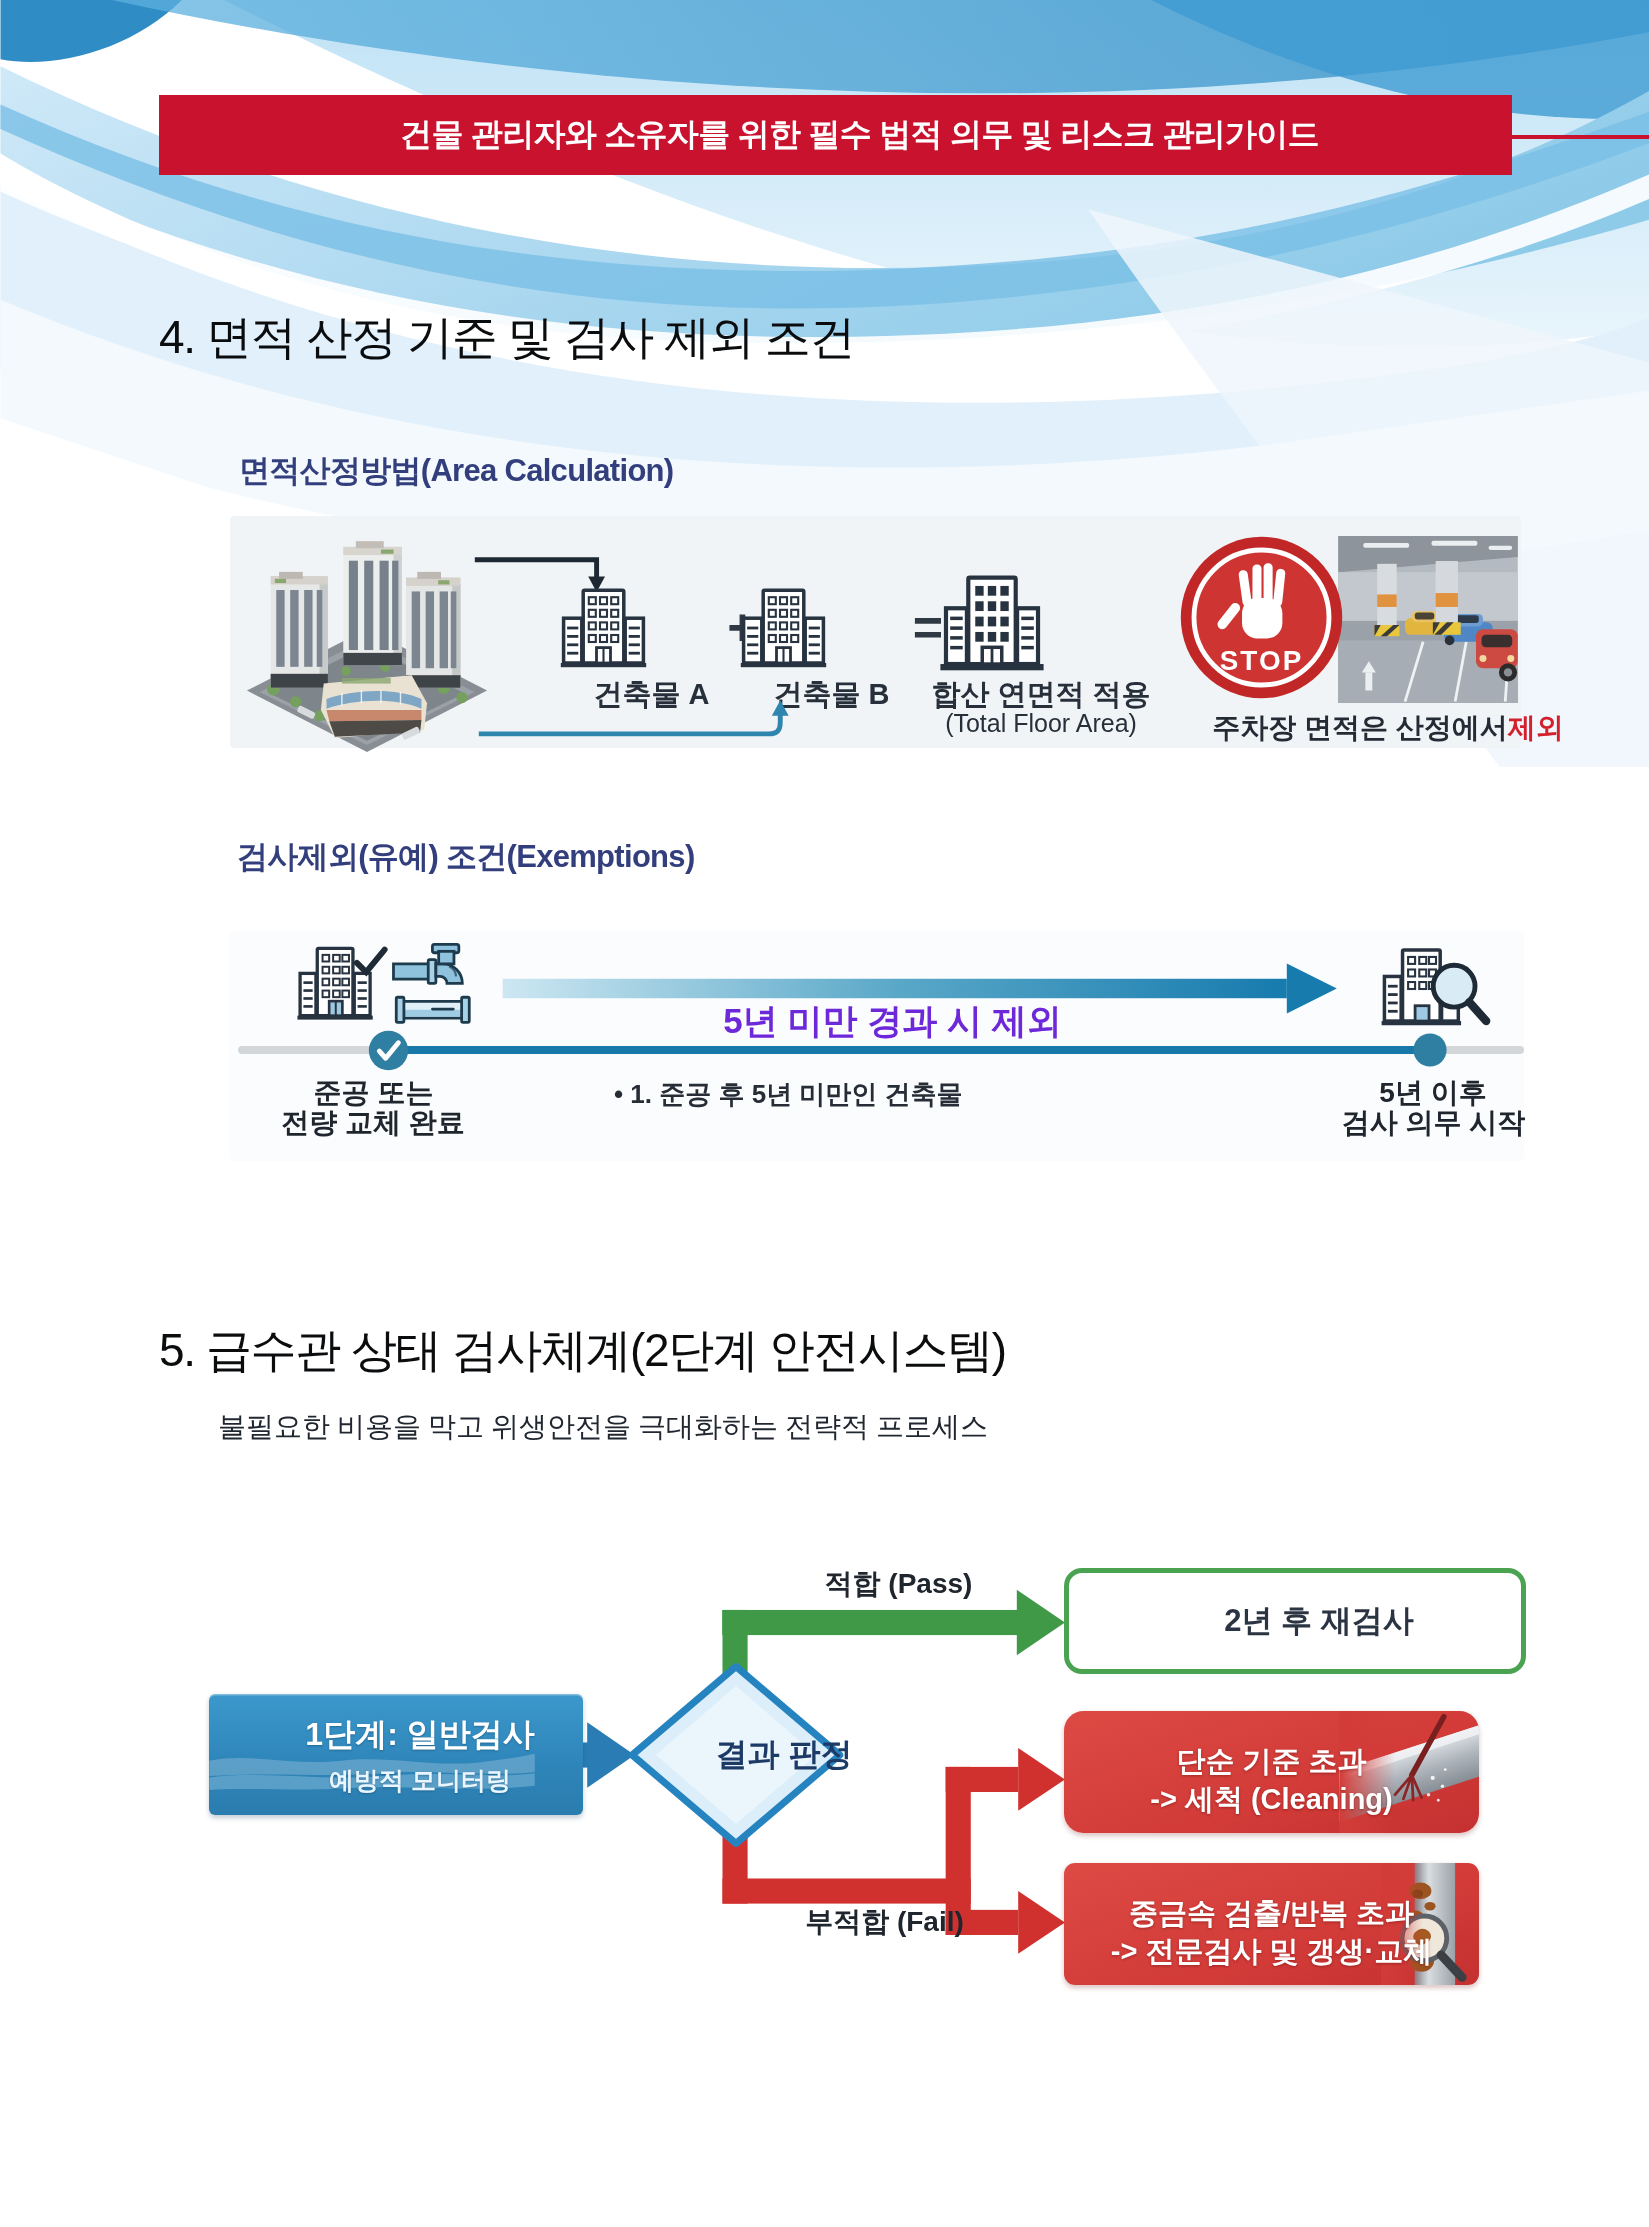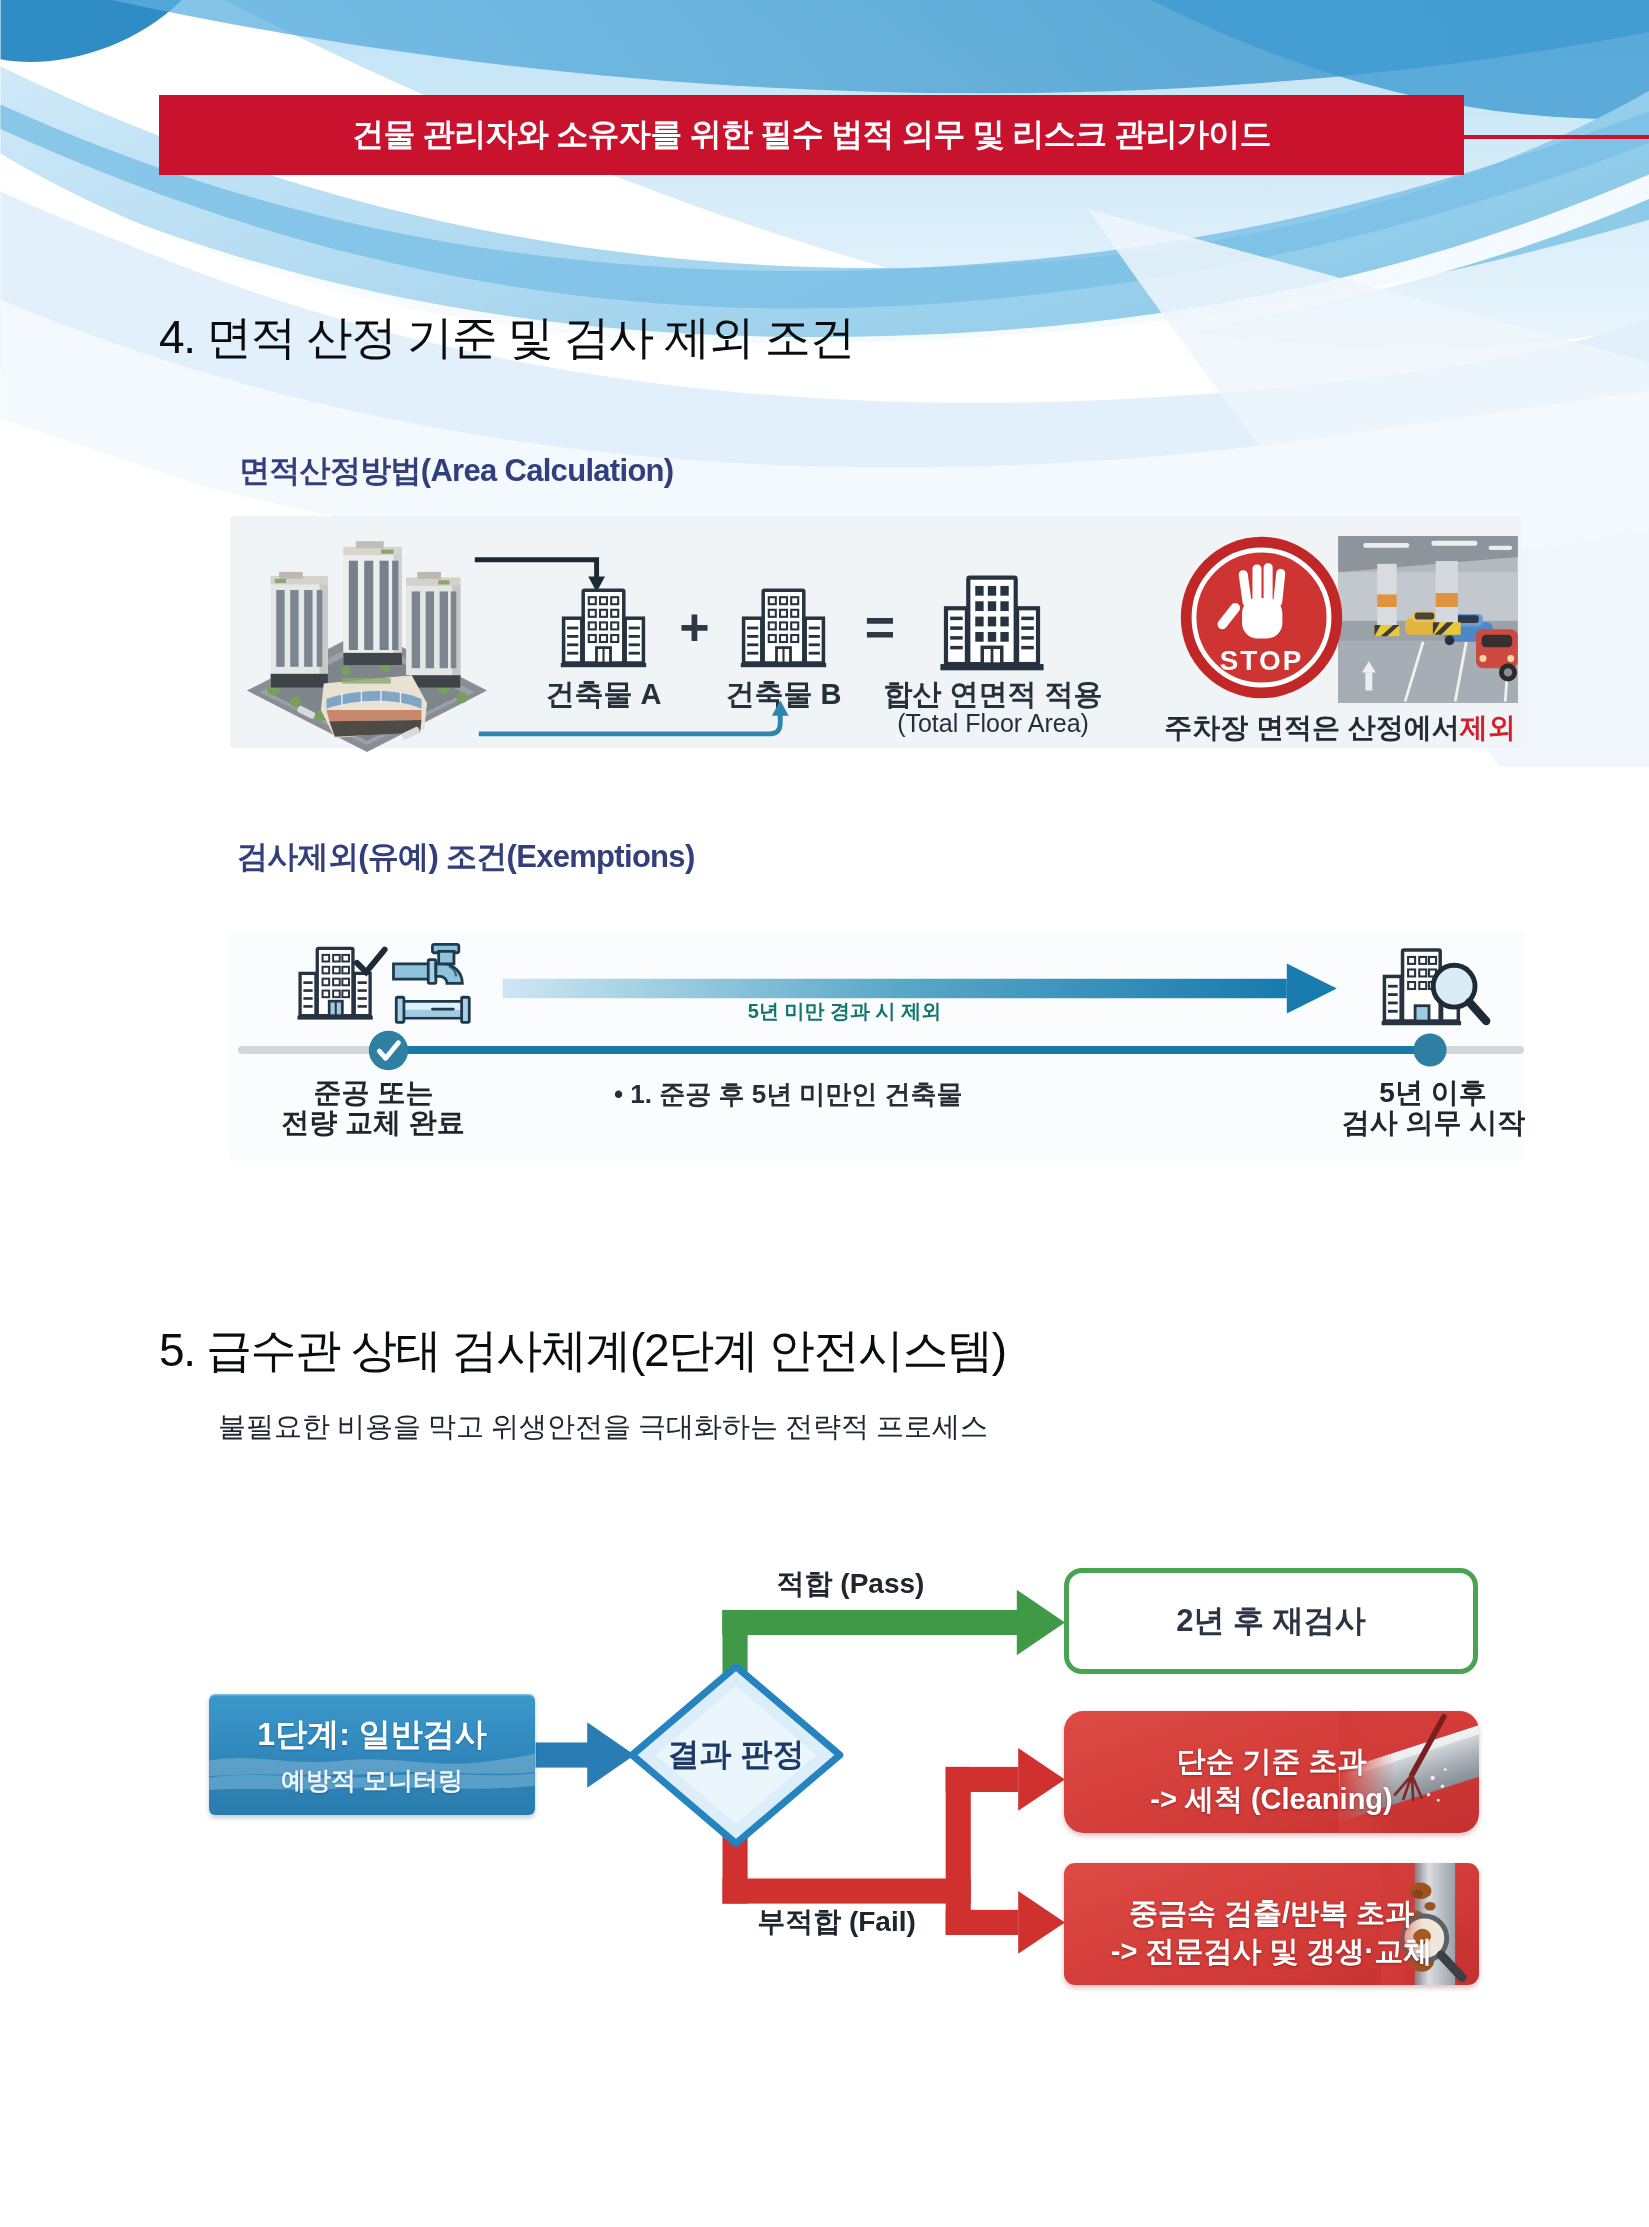--- a/index.html
+++ b/index.html
@@ -1,32 +1,32 @@
 <!DOCTYPE html>
 <html style="font-size:11px"><head>
 <meta charset="utf-8">
 <style>
   html,body{margin:0;padding:0;background:#ffffff;}
   .page{position:relative;width:1650px;height:2227px;background:#ffffff;overflow:hidden;
         font-family:"Liberation Sans",sans-serif;color:#20262e;}
   .abs{position:absolute;}
-  .ctr{display:flex;align-items:center;justify-content:center;text-align:center;}
+  .ctr{display:flex;align-items:center;justify-content:center;text-align:center;padding-left:48px;}
   .banner{background:#c8122e;color:#ffffff;font-size:32px;font-weight:800;letter-spacing:-0.7px;}
   .redline{background:#c8122e;}
   .h-black{font-size:46px;font-weight:400;color:#0a0c0e;letter-spacing:-1.4px;white-space:nowrap;}
   .h-navy{font-size:31px;font-weight:800;color:#333f7d;letter-spacing:-0.7px;white-space:nowrap;}
   .fig-panel{background:#f1f4f6;border-radius:4.2px;}
   .icon-label{font-size:29px;font-weight:700;color:#262f3a;white-space:nowrap;}
   .icon-sub{font-size:25px;font-weight:500;color:#262f3a;white-space:nowrap;}
   .op{font-size:52px;font-weight:800;color:#2e3944;line-height:1;}
   .cap{font-size:28px;font-weight:800;color:#242b35;white-space:nowrap;}
   .cap .hl{color:#d41f2c;}
   .tl-cap{font-size:28px;font-weight:800;color:#20262e;white-space:nowrap;text-align:center;}
   .tl-bullet{font-size:26px;font-weight:600;color:#262d36;white-space:nowrap;}
-  .tl-arrow-label{font-size:20px;font-weight:800;color:#0f766e;white-space:nowrap;}
+  .tl-arrow-label{font-size:35px;font-weight:800;color:#6d28d9;white-space:nowrap;}
   .serif-sub{font-family:"Liberation Serif",serif;font-size:28px;font-weight:500;color:#212730;white-space:nowrap;}
   .flow-label{font-size:28px;font-weight:800;color:#20262e;white-space:nowrap;}
   .bluebox{background:linear-gradient(180deg,#3c98cc 0%,#2f86ba 55%,#2a7cae 100%);
            border-radius:6px;box-shadow:inset 0 1.4px 0 rgba(255,255,255,.35),0 2.8px 5.6px rgba(20,60,90,.25);
            flex-direction:column;}
   .bluebox .l1{font-size:32px;font-weight:800;color:#ffffff;text-shadow:0 1.4px 2.1px rgba(0,40,70,.35);}
   .bluebox .l2{font-size:25px;font-weight:600;color:#eaf6ff;margin-top:7px;text-shadow:0 1.4px 2.1px rgba(0,40,70,.3);}
   .diamond-text{font-size:32px;font-weight:800;color:#1d3a66;}
   .greenbox{background:#ffffff;border:5.6px solid #4aa351;border-radius:18px;
             font-size:31px;font-weight:800;color:#2b3442;}

